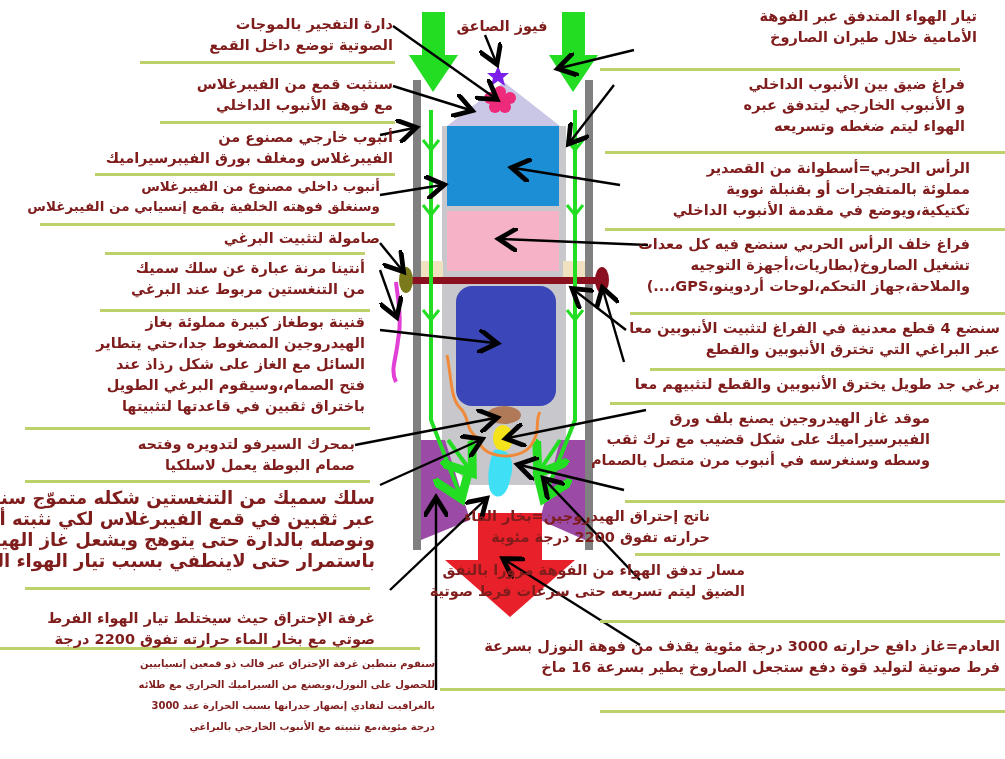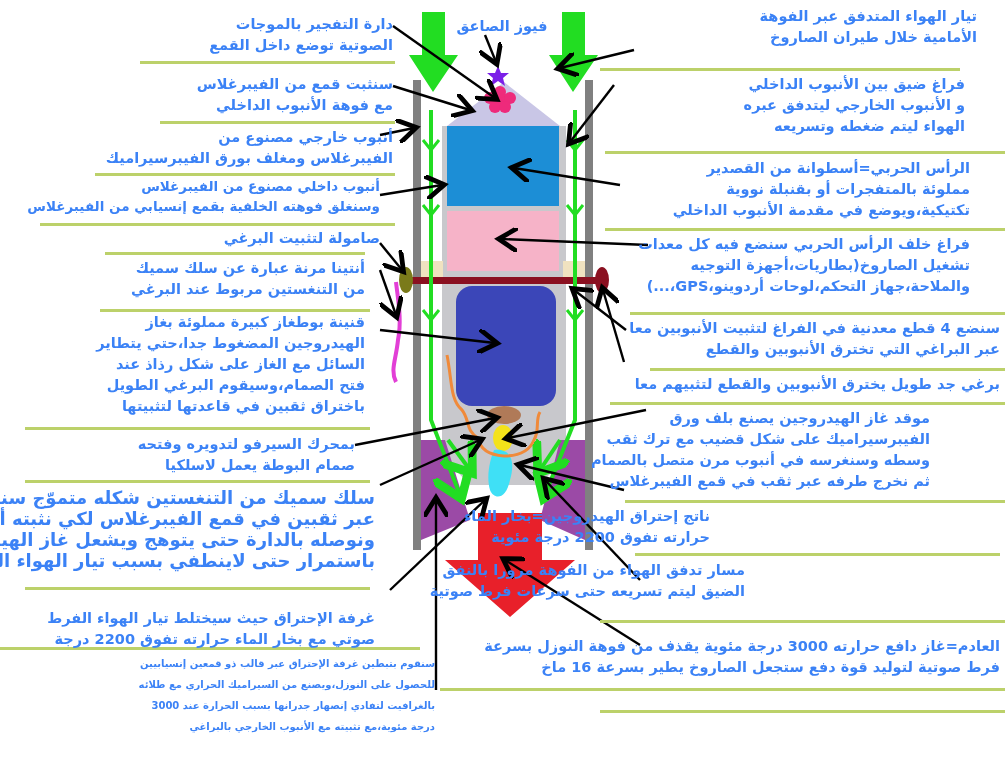--- a/index.html
+++ b/index.html
@@ -1,19 +1,19 @@
 <!DOCTYPE html>
 <html><head>
 <meta charset="utf-8">
 <style>
   html, body { margin:0; padding:0; background:#ffffff; }
   body { width:1005px; height:759px; position:relative; overflow:hidden;
          font-family:"DejaVu Sans","Liberation Sans",sans-serif; }
   .lbl { position:absolute; direction:rtl; text-align:right; font-weight:bold;
-         color:#3b82f6; font-size:14.5px; line-height:21px; white-space:nowrap; }
+         color:#7f1d1d; font-size:14.5px; line-height:21px; white-space:nowrap; }
   .lbl.c { text-align:center; }
   .sep { position:absolute; height:3px; background:#bcd16a; }
   svg.dg { position:absolute; left:0; top:0; }
 </style>
 </head>
 <body>
 
 <svg class="dg" width="1005" height="759" viewBox="0 0 1005 759">
   <defs>
     <marker id="ah" markerWidth="10" markerHeight="10" refX="7" refY="5" orient="auto">
@@ -213,21 +213,20 @@
   <div>سنضع 4 قطع معدنية في الفراغ لتثبيت الأنبوبين معا</div>
     <div>عبر البراغي التي تخترق الأنبوبين والقطع</div>
 </div>
 <div class="lbl" style="right:5px;top:374px;">
   <div>برغي جد طويل يخترق الأنبوبين والقطع لتثبيهم معا</div>
 </div>
 <div class="lbl" style="right:75px;top:408px;">
   <div>موقد غاز الهيدروجين يصنع بلف ورق</div>
     <div>الفيبرسيراميك على شكل قضيب مع ترك ثقب</div>
   <div>وسطه وسنغرسه في أنبوب مرن متصل بالصمام</div>
-    <div>ثم نخرج طرفه عبر ثقب في  قمع  الفيبرغلاس</div>
 </div>
 <div class="lbl" style="right:295px;top:506px;">
   <div>ناتج إحتراق الهيدروجين=بخار الماء</div>
     <div>حرارته تفوق 2200 درجة مئوية</div>
 </div>
 <div class="lbl" style="right:260px;top:560px;">
   <div>مسار تدفق الهواء من الفوهة مرورا بالنفق</div>
     <div>الضيق ليتم تسريعه حتى سرعات فرط صوتية</div>
 </div>
 <div class="lbl" style="right:5px;top:636px;">

